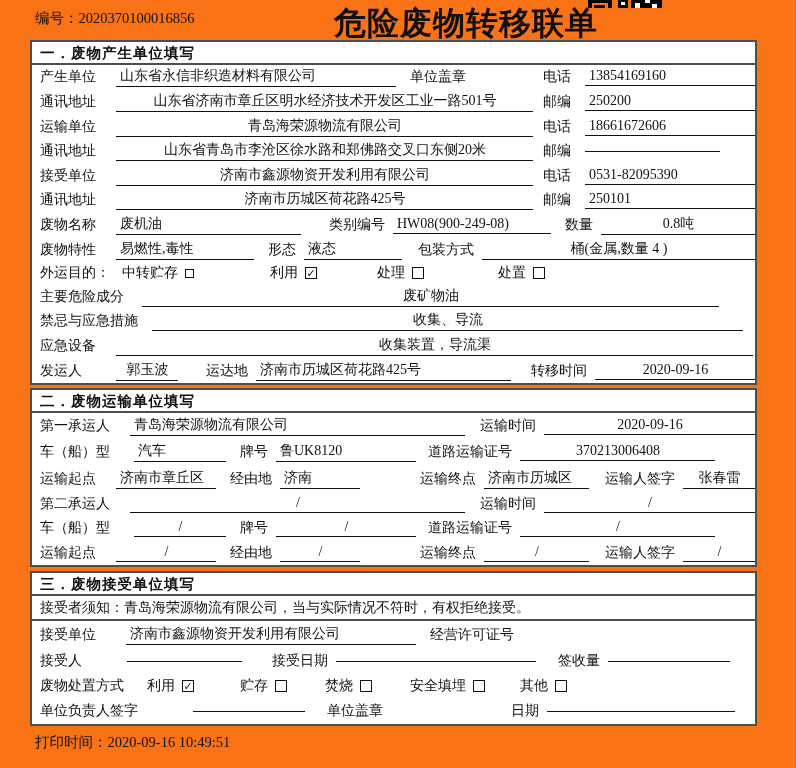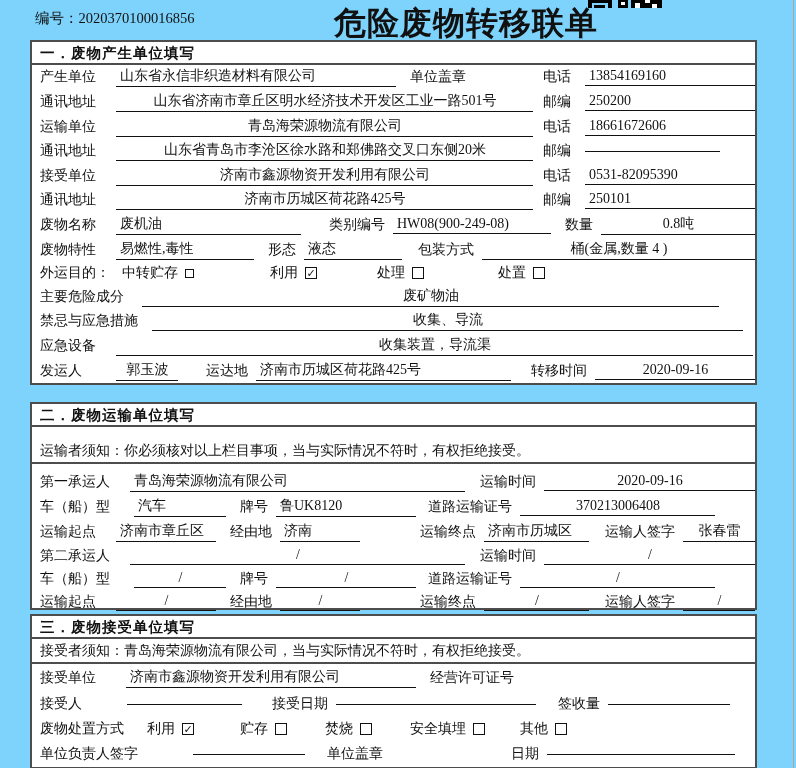--- a/index.html
+++ b/index.html
@@ -1,31 +1,31 @@
 <!DOCTYPE html>
 <html><head>
 <meta charset="utf-8">
 <style>
   * { margin:0; padding:0; box-sizing:border-box; }
   html,body { background:#fff; }
   .page {
-    position:relative; width:796px; height:768px; background:#7dd3fc;
+    position:relative; width:796px; height:768px; background:#f97316;
     font-family:"Liberation Serif","DejaVu Serif",serif;
     color:#111; font-size:14px; overflow:hidden;
   }
   .right-edge { position:absolute; top:0; bottom:0; right:2px; width:1px; background:#aaa; }
 
   .hdr { position:relative; height:40px; }
   .serial { position:absolute; left:35px; top:9px; font-size:14.5px; white-space:nowrap; }
   .title { position:absolute; left:334px; top:2px; font-size:32px; font-weight:bold; letter-spacing:1px; white-space:nowrap; }
   .qr { position:absolute; left:588px; top:0; }
 
   .sec { margin-left:30px; width:727px; border:2px solid #4d4d4d; display:flex; flex-direction:column; background:#fff; }
   #sec1 { height:345px; }
-  #sec2 { height:208px; margin-top:17px;gap:12px; }
+  #sec2 { height:179px; margin-top:3px; }
   #sec3 { height:155px; margin-top:4px; }
   .sec-h { height:23px; flex:0 0 23px; border-bottom:2px solid #4d4d4d; font-weight:bold; font-size:14.5px; padding:2px 0 0 8px; letter-spacing:1px; }
   .notice { flex:0 0 25px; border-bottom:2px solid #4d4d4d; padding:3px 0 0 8px; white-space:nowrap; }
 
   .row { flex:1 1 auto; display:flex; align-items:center; padding-left:8px; min-height:0; }
   .lb { white-space:nowrap; margin-right:8px; flex-shrink:0; }
   .lb4 { width:76px; flex-shrink:0; white-space:nowrap; }
   .v { border-bottom:1px solid #111; padding:0 3px 1px 4px; white-space:nowrap; overflow:hidden; flex-shrink:0; }
   .vf { flex:1 1 auto;text-align:center; }
   .tc { text-align:center; }
@@ -181,21 +181,20 @@
       <span class="v tc" style="width:62px">郭玉波</span>
       <span class="lb" style="margin-left:28px">运达地</span>
       <span class="v" style="width:255px">济南市历城区荷花路425号</span>
       <span class="lb" style="margin-left:20px">转移时间</span>
       <span class="v vf">2020-09-16</span>
     </div>
   </div>
 
   <div class="sec" id="sec2">
     <div class="sec-h">二．废物运输单位填写</div>
-    <div class="notice">运输者须知：你必须核对以上栏目事项，当与实际情况不符时，有权拒绝接受。</div>
 
     <div class="row">
       <span class="lb" style="margin-right:20px">第一承运人</span>
       <span class="v" style="width:335px">青岛海荣源物流有限公司</span>
       <span class="lb" style="margin-left:15px">运输时间</span>
       <span class="v vf">2020-09-16</span>
     </div>
 
     <div class="row">
       <span class="lb" style="margin-right:24px">车（船）型</span>

